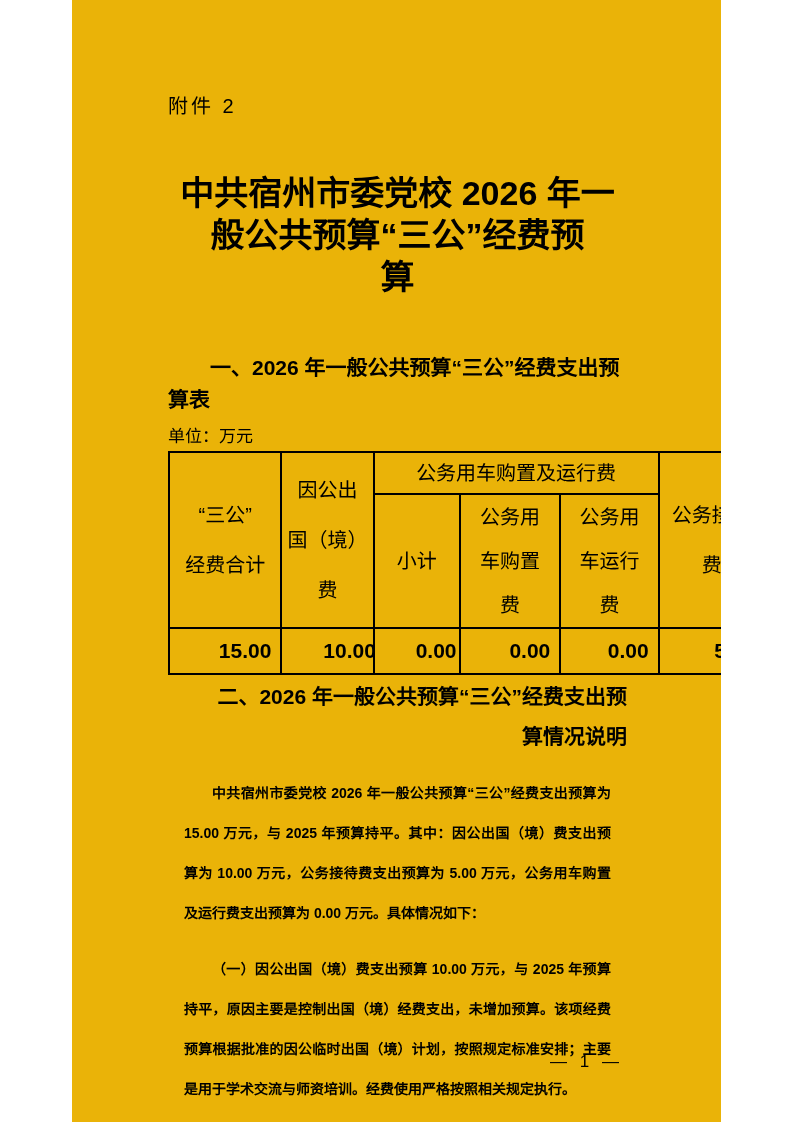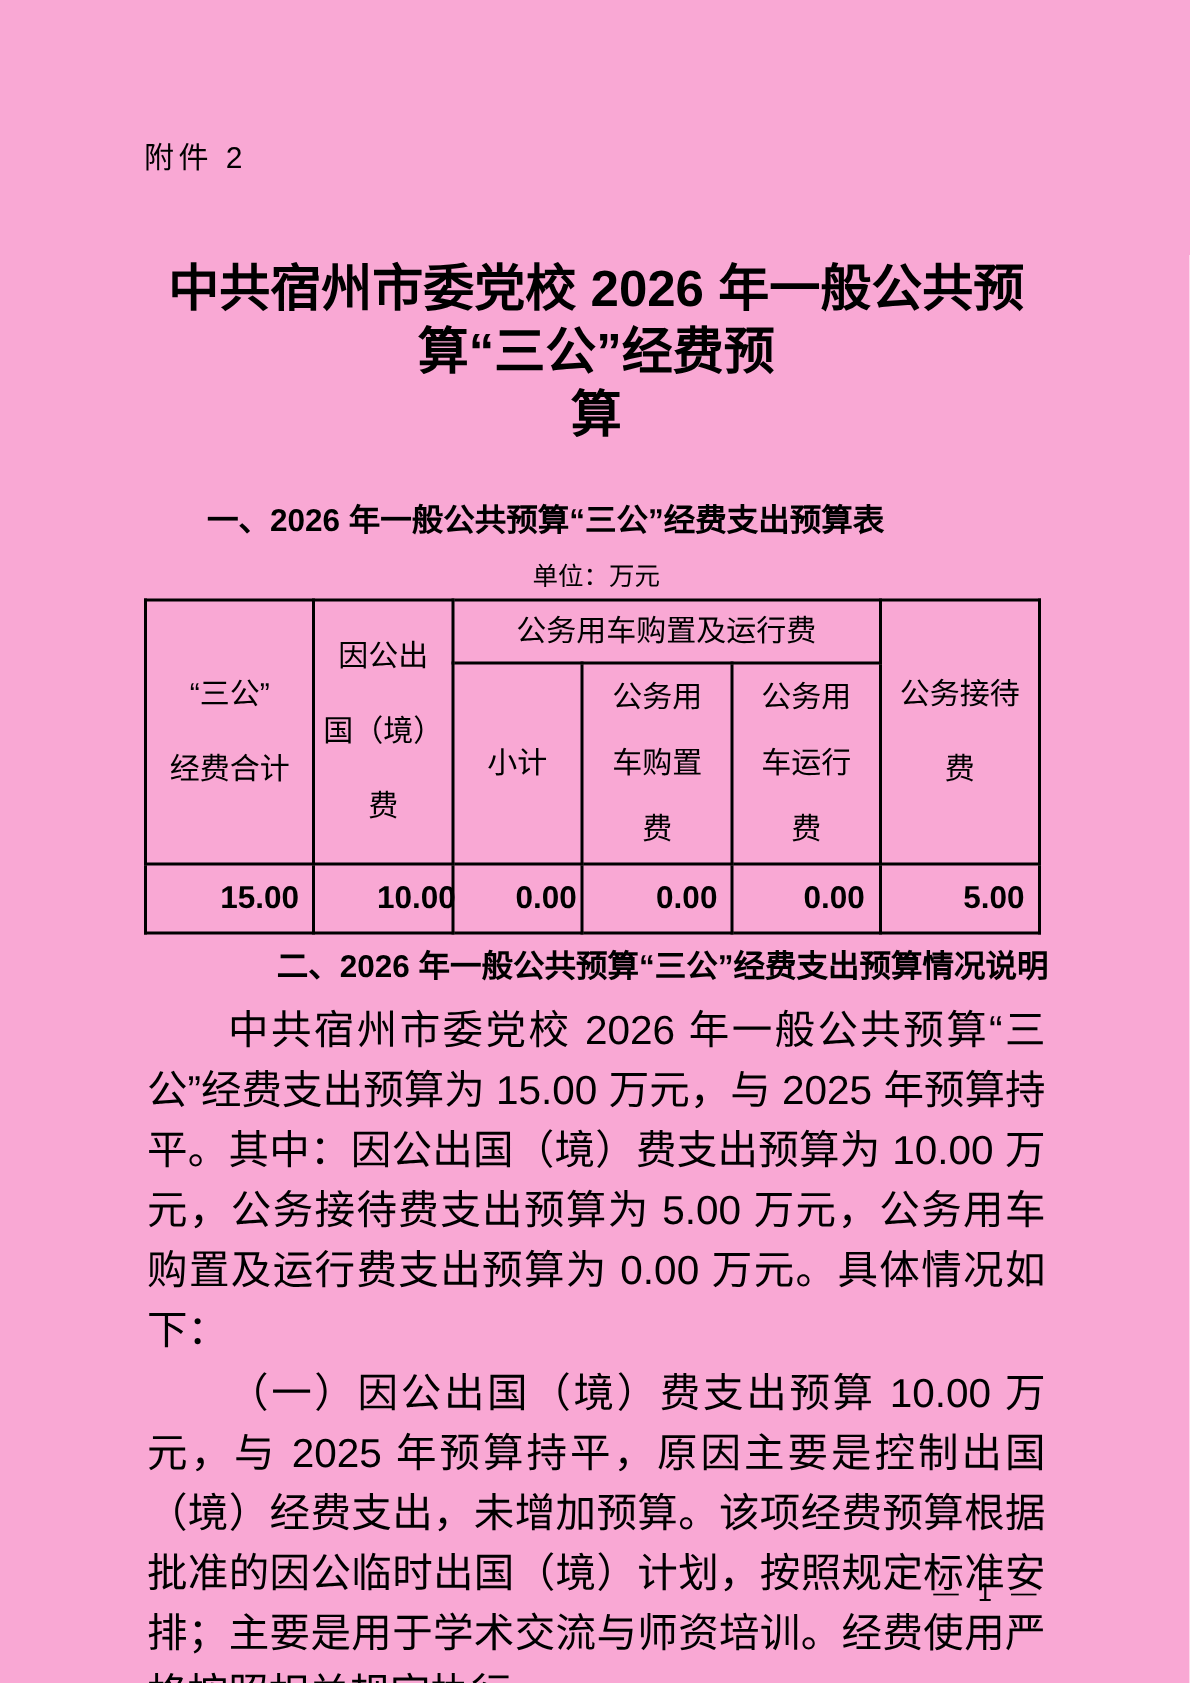--- a/index.html
+++ b/index.html
@@ -1,21 +1,21 @@
 <!DOCTYPE html>
 <html lang="zh-CN"><head>
 <meta charset="utf-8">
 <style>
   html, body { margin: 0; padding: 0; background: #ffffff; }
   .page {
     position: relative;
-    width: 793px;
+    width: 649px;
     height: 1122px;
     margin: 0 auto;
-    background: #f9a8d4;
+    background: #eab308;
     color: #000000;
     font-family: "Liberation Sans", "DejaVu Sans", sans-serif;
     box-sizing: border-box;
     padding: 92px 94px 0 96px;
     overflow: hidden;
   }
   .attachment {
     font-size: 20px;
     line-height: 28px;
     letter-spacing: 3px;
@@ -27,23 +27,23 @@
     font-weight: bold;
     line-height: 42px;
   }
   .title span { display: block; }
   .heading {
     font-size: 21px;
     font-weight: bold;
     line-height: 32px;
     text-indent: 2em;
   }
-  .sec1 { margin-top: 34px; }
+  .sec1 { margin-top: 54px; }
   .unit-label {
-    text-align: center;
+    text-align: left;
     font-size: 17px;
     line-height: 22px;
     margin-top: 10px;
     margin-bottom: 3px;
   }
   table.budget {
     width: 598px;
     border-collapse: collapse;
     table-layout: fixed;
   }
@@ -69,25 +69,26 @@
   }
   .note {
     margin-top: 15px;
     font-size: 17px;
     font-weight: bold;
     line-height: 34px;
     text-align: justify;
   }
   .sec2 { margin-top: 2px; line-height: 40px; text-align: right; }
   .para {
-    margin: 2px;
-    font-size: 27px;
+    margin: 16px;
+    font-size: 14px;
     line-height: 40px;
     text-align: justify;
     text-indent: 2em;
+    font-weight: bold;
   }
   .page-number {
     position: absolute;
     right: 98px;
     bottom: 50px;
     font-size: 17px;
     letter-spacing: 4px;
   }
 </style>
 </head>

